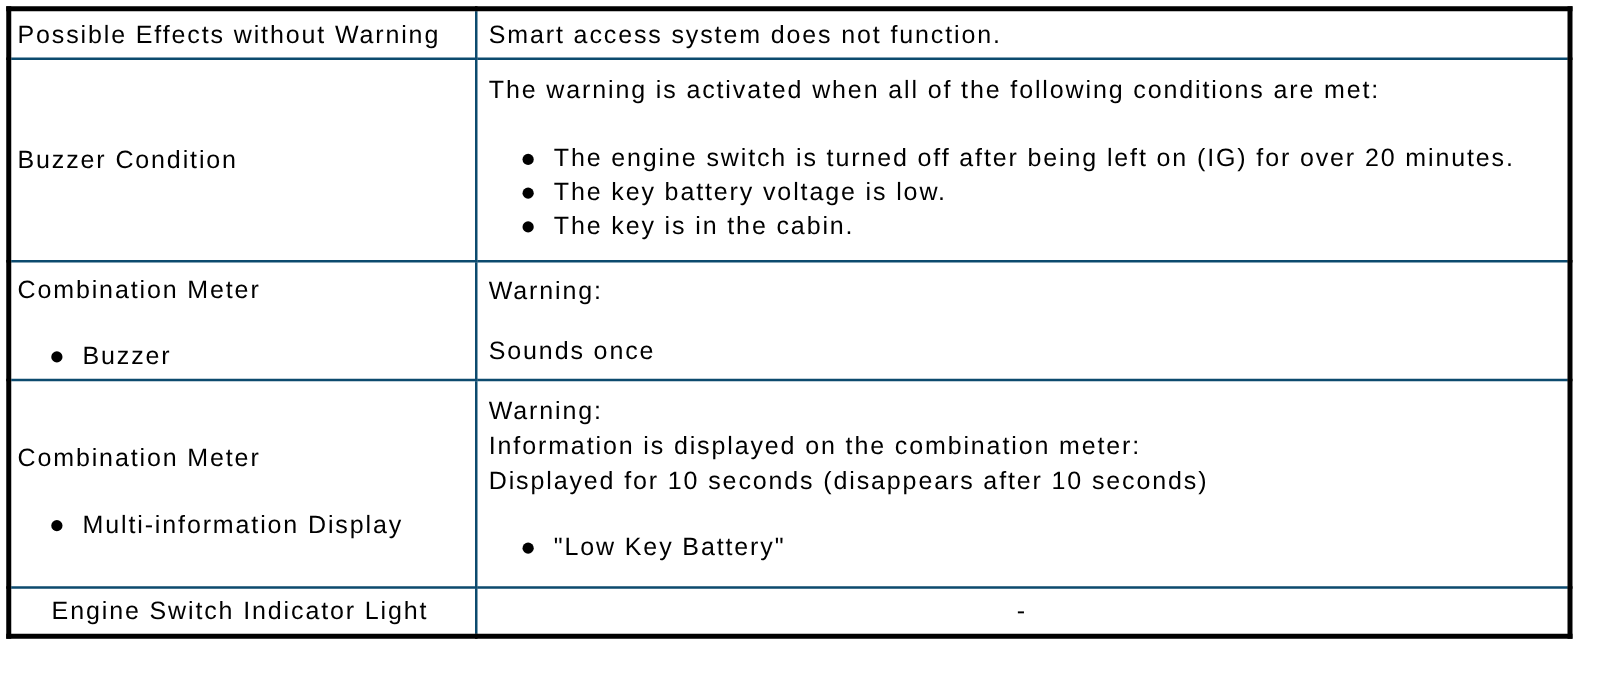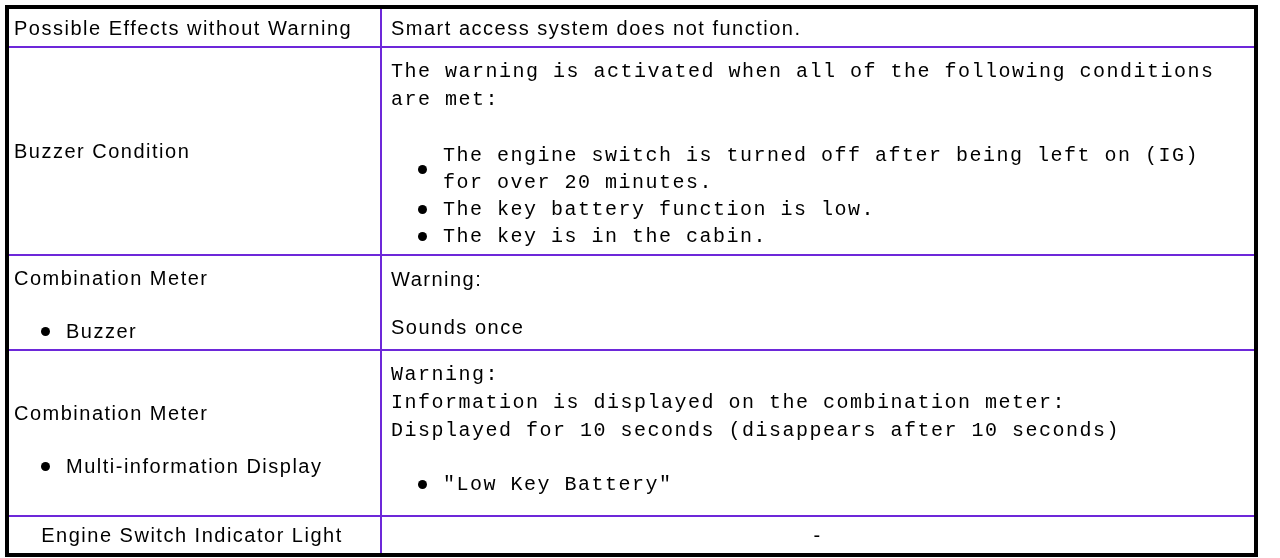--- a/index.html
+++ b/index.html
@@ -15,36 +15,36 @@
   }
   table.spec-table {
     border-collapse: collapse;
     table-layout: fixed;
     width: 1253px;
     margin: 5px 0 0 5px;
     border: 4px solid #000;
   }
   col.c-left  { width: 374px; }
   td {
-    border: 2px solid #6d28d9;
+    border: 2px solid #0c4a6e;
     vertical-align: middle;
     padding: 4px 10px 4px 5px;
     line-height: 28px;
     overflow: hidden;
   }
   td.cell-right { padding-left: 9px; }
   tr.r1 { height: 40px; }
   tr.r2 { height: 162px; }
   tr.r3 { height: 91px; }
   tr.r4 { height: 166px; }
   tr.r5 { height: 42px; }
   tr.r6 { height: 39px; text-align: center; }
   .v-top { vertical-align: top; }
   .pt8  { padding-top: 8px; }
-  .pt10 { padding-top: 10px; font-family: Liberation Mono, monospace; }
+  .pt10 { padding-top: 10px; }
   .bias-down { padding-top: 16px; }
   .line { margin: 0; }
   .sp8 { margin-top: 20px; }
   .bullets { margin: 0; }
   .mt26 { margin-top: 26px; }
   .mt28 { margin-top: 28px; }
   .bullet-item {
     display: flex;
     align-items: center;
     line-height: 27px;
@@ -83,21 +83,21 @@
     </td>
     <td class="cell-right v-top pt10">
       <div class="line">The warning is activated when all of the following conditions are met:</div>
       <div class="bullets mt28">
         <div class="bullet-item">
           <span class="dot"></span>
           <span>The engine switch is turned off after being left on (IG) for over 20 minutes.</span>
         </div>
         <div class="bullet-item">
           <span class="dot"></span>
-          <span>The key battery function is low.</span>
+          <span>The key battery voltage is low.</span>
         </div>
         <div class="bullet-item">
           <span class="dot"></span>
           <span>The key is in the cabin.</span>
         </div>
       </div>
     </td>
   </tr>
 
   <tr class="r3">

